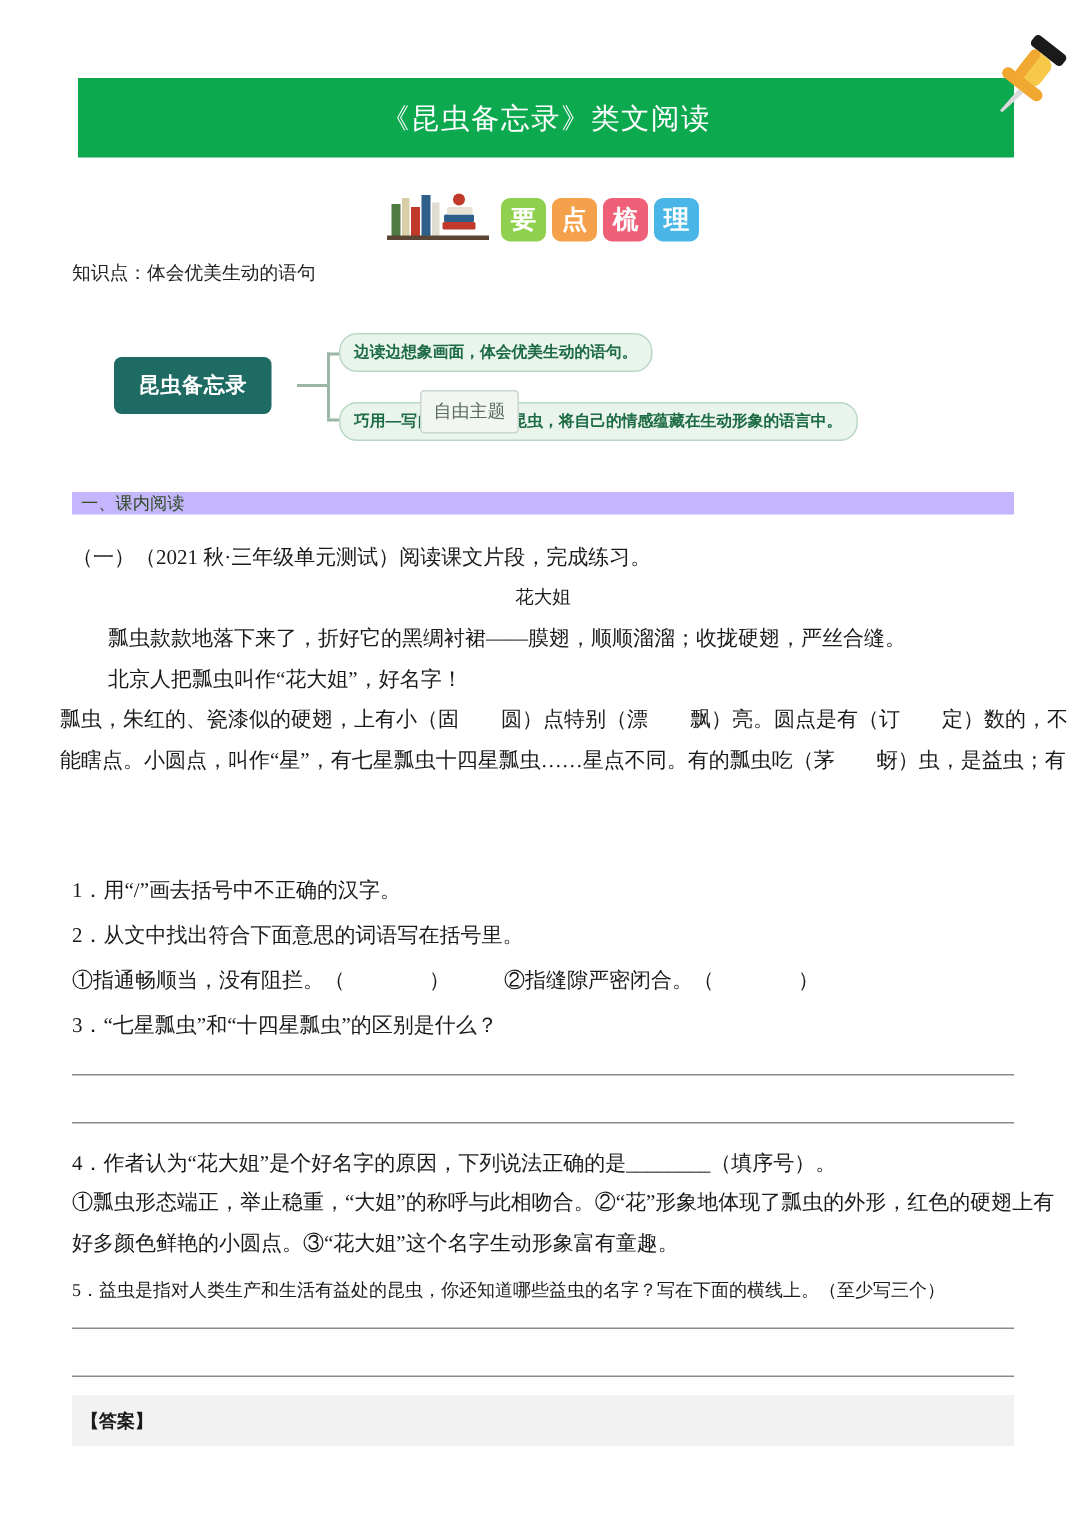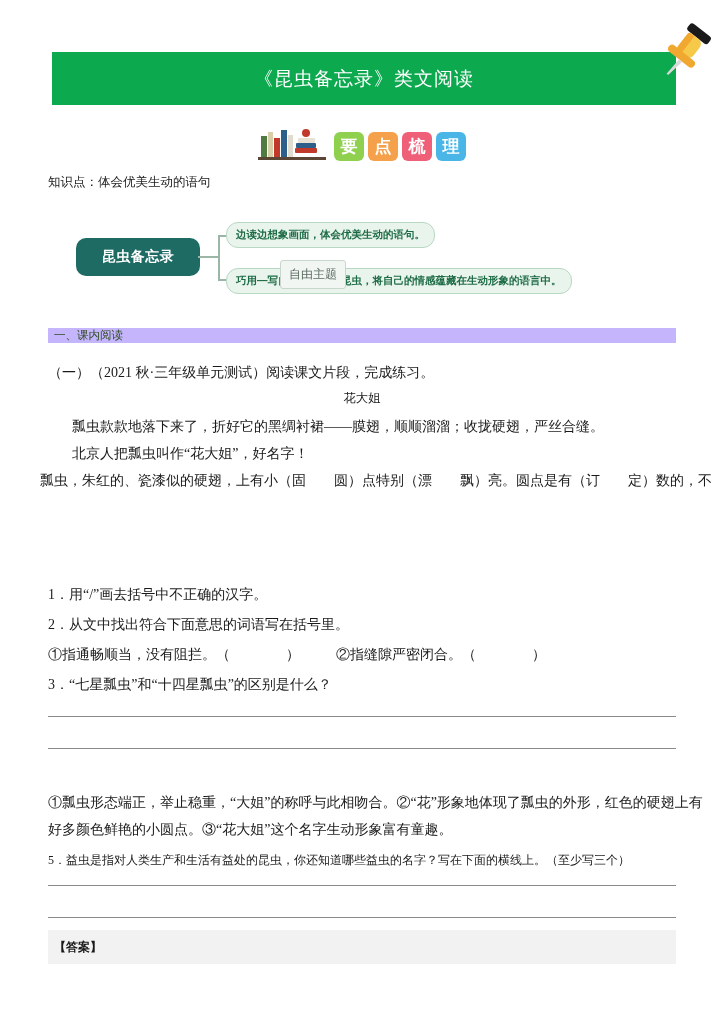--- a/index.html
+++ b/index.html
@@ -63,23 +63,23 @@
   
   .kp-line {
     position: absolute; left: 48px; top: 174px;
     font-size: 12.5px; color: #222;
   }
 
   
   .mindmap { position: absolute; left: 48px; top: 212px; width: 628px; height: 96px; }
   .mm-root {
     position: absolute; left: 28px; top: 26px;
-    width: 124px; height: 38px;
+    width: 105px; height: 38px;
     background: #1d6b63;
-    border-radius: 10px;
+    border-radius: 5px;
     display: flex; align-items: center; justify-content: center;
     color: #ffffff; font-weight: bold; font-size: 14px;
     font-family: "Liberation Sans", sans-serif;
     letter-spacing: 0.5px;
   }
   .mm-branch {
     position: absolute;
     background: #e9f4ec;
     border: 1px solid #b9d8c4;
     border-radius: 12px;
@@ -202,30 +202,32 @@
 
   <div class="section-head">一、课内阅读</div>
 
   <div class="txt" style="left:48px; top:362px;">（一）（2021 秋·三年级单元测试）阅读课文片段，完成练习。</div>
 
   <div class="center-title" style="top:390px;">花大姐</div>
 
   <div class="txt indent" style="left:48px; top:416px;">瓢虫款款地落下来了，折好它的黑绸衬裙——膜翅，顺顺溜溜；收拢硬翅，严丝合缝。</div>
   <div class="txt indent" style="left:48px; top:443px;">北京人把瓢虫叫作“花大姐”，好名字！</div>
   <div class="txt" style="left:40px; top:470px;">瓢虫，朱红的、瓷漆似的硬翅，上有小（固　　圆）点特别（漂　　飘）亮。圆点是有（订　　定）数的，不</div>
+  <div class="txt" style="left:40px; top:497px;">能瞎点。小圆点，叫作“星”，有七星瓢虫十四星瓢虫……星点不同。有的瓢虫吃（茅　　蚜）虫，是益虫；有</div>
 
   <div class="txt" style="left:48px; top:584px;">1．用“/”画去括号中不正确的汉字。</div>
   <div class="txt" style="left:48px; top:614px;">2．从文中找出符合下面意思的词语写在括号里。</div>
   <div class="txt" style="left:48px; top:644px;">①指通畅顺当，没有阻拦。（　　　　）</div>
   <div class="txt" style="left:336px; top:644px;">②指缝隙严密闭合。（　　　　）</div>
   <div class="txt" style="left:48px; top:674px;">3．“七星瓢虫”和“十四星瓢虫”的区别是什么？</div>
 
   <div class="rule" style="top:716px;"></div>
   <div class="rule" style="top:748px;"></div>
 
+  <div class="txt" style="left:48px; top:766px;">4．作者认为“花大姐”是个好名字的原因，下列说法正确的是________（填序号）。</div>
   <div class="txt" style="left:48px; top:792px;">①瓢虫形态端正，举止稳重，“大姐”的称呼与此相吻合。②“花”形象地体现了瓢虫的外形，红色的硬翅上有</div>
   <div class="txt" style="left:48px; top:819px;">好多颜色鲜艳的小圆点。③“花大姐”这个名字生动形象富有童趣。</div>
 
   <div class="txt" style="left:48px; top:851px; font-size:12px;">5．益虫是指对人类生产和生活有益处的昆虫，你还知道哪些益虫的名字？写在下面的横线上。（至少写三个）</div>
 
   <div class="rule" style="top:885px;"></div>
   <div class="rule" style="top:917px;"></div>
 
   <div class="answer-block">【答案】</div>
 

